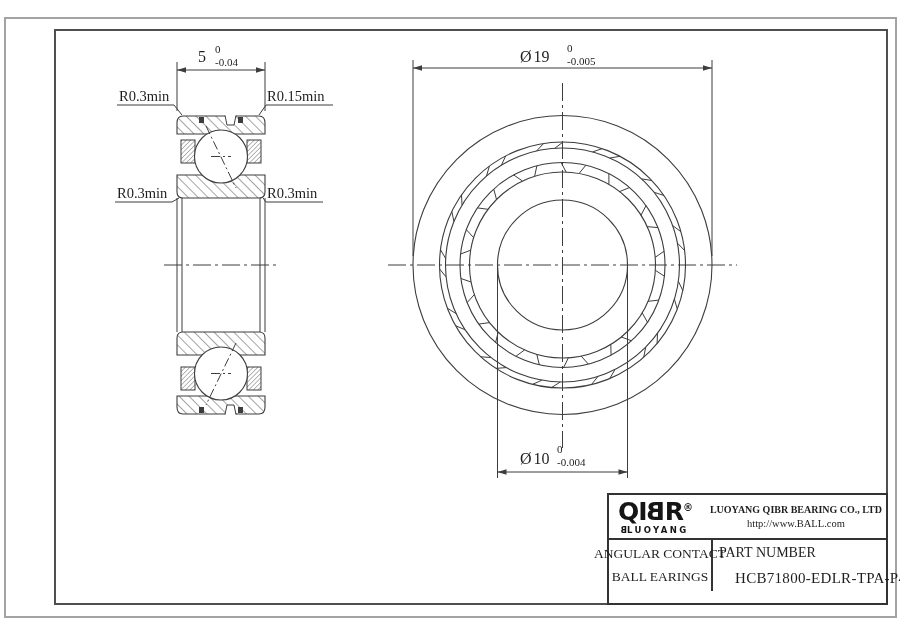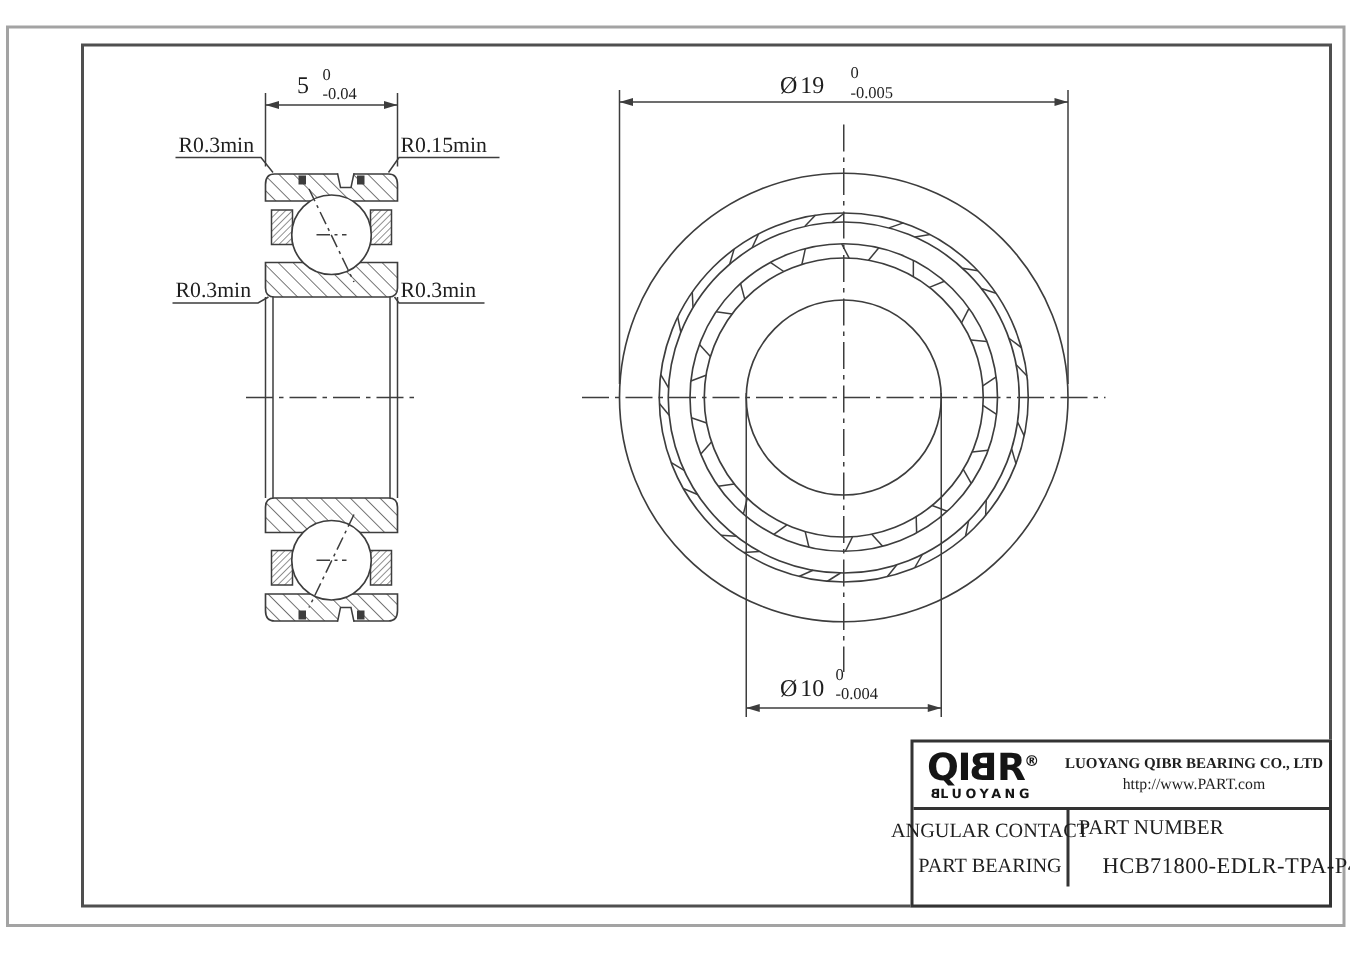--- a/index.html
+++ b/index.html
@@ -229,26 +229,26 @@
 </svg>
 
 <div class="title-block">
   <div class="tb-row1">
     <div class="logo-cell">
       <span class="logo-main"><span>QI</span><span class="flip">B</span><span>R</span><span class="reg">®</span></span>
       <span class="logo-sub"><span class="flip">B</span><span>LUOYANG</span></span>
     </div>
     <div class="company-cell">
       <span class="company-name">LUOYANG QIBR BEARING CO., LTD</span>
-      <span class="website">http://www.PART.com</span>
+      <span class="website">http://www.BALL.com</span>
     </div>
   </div>
   <div class="tb-row2">
     <div class="product-cell">
       <span>ANGULAR CONTACT</span>
-      <span>PART BEARING</span>
+      <span>BALL EARINGS</span>
     </div>
     <div class="partnum-cell">
       <div>PART NUMBER</div>
       <div class="part-number">HCB71800-EDLR-TPA-P4</div>
     </div>
   </div>
 </div>
 
 </body></html>

